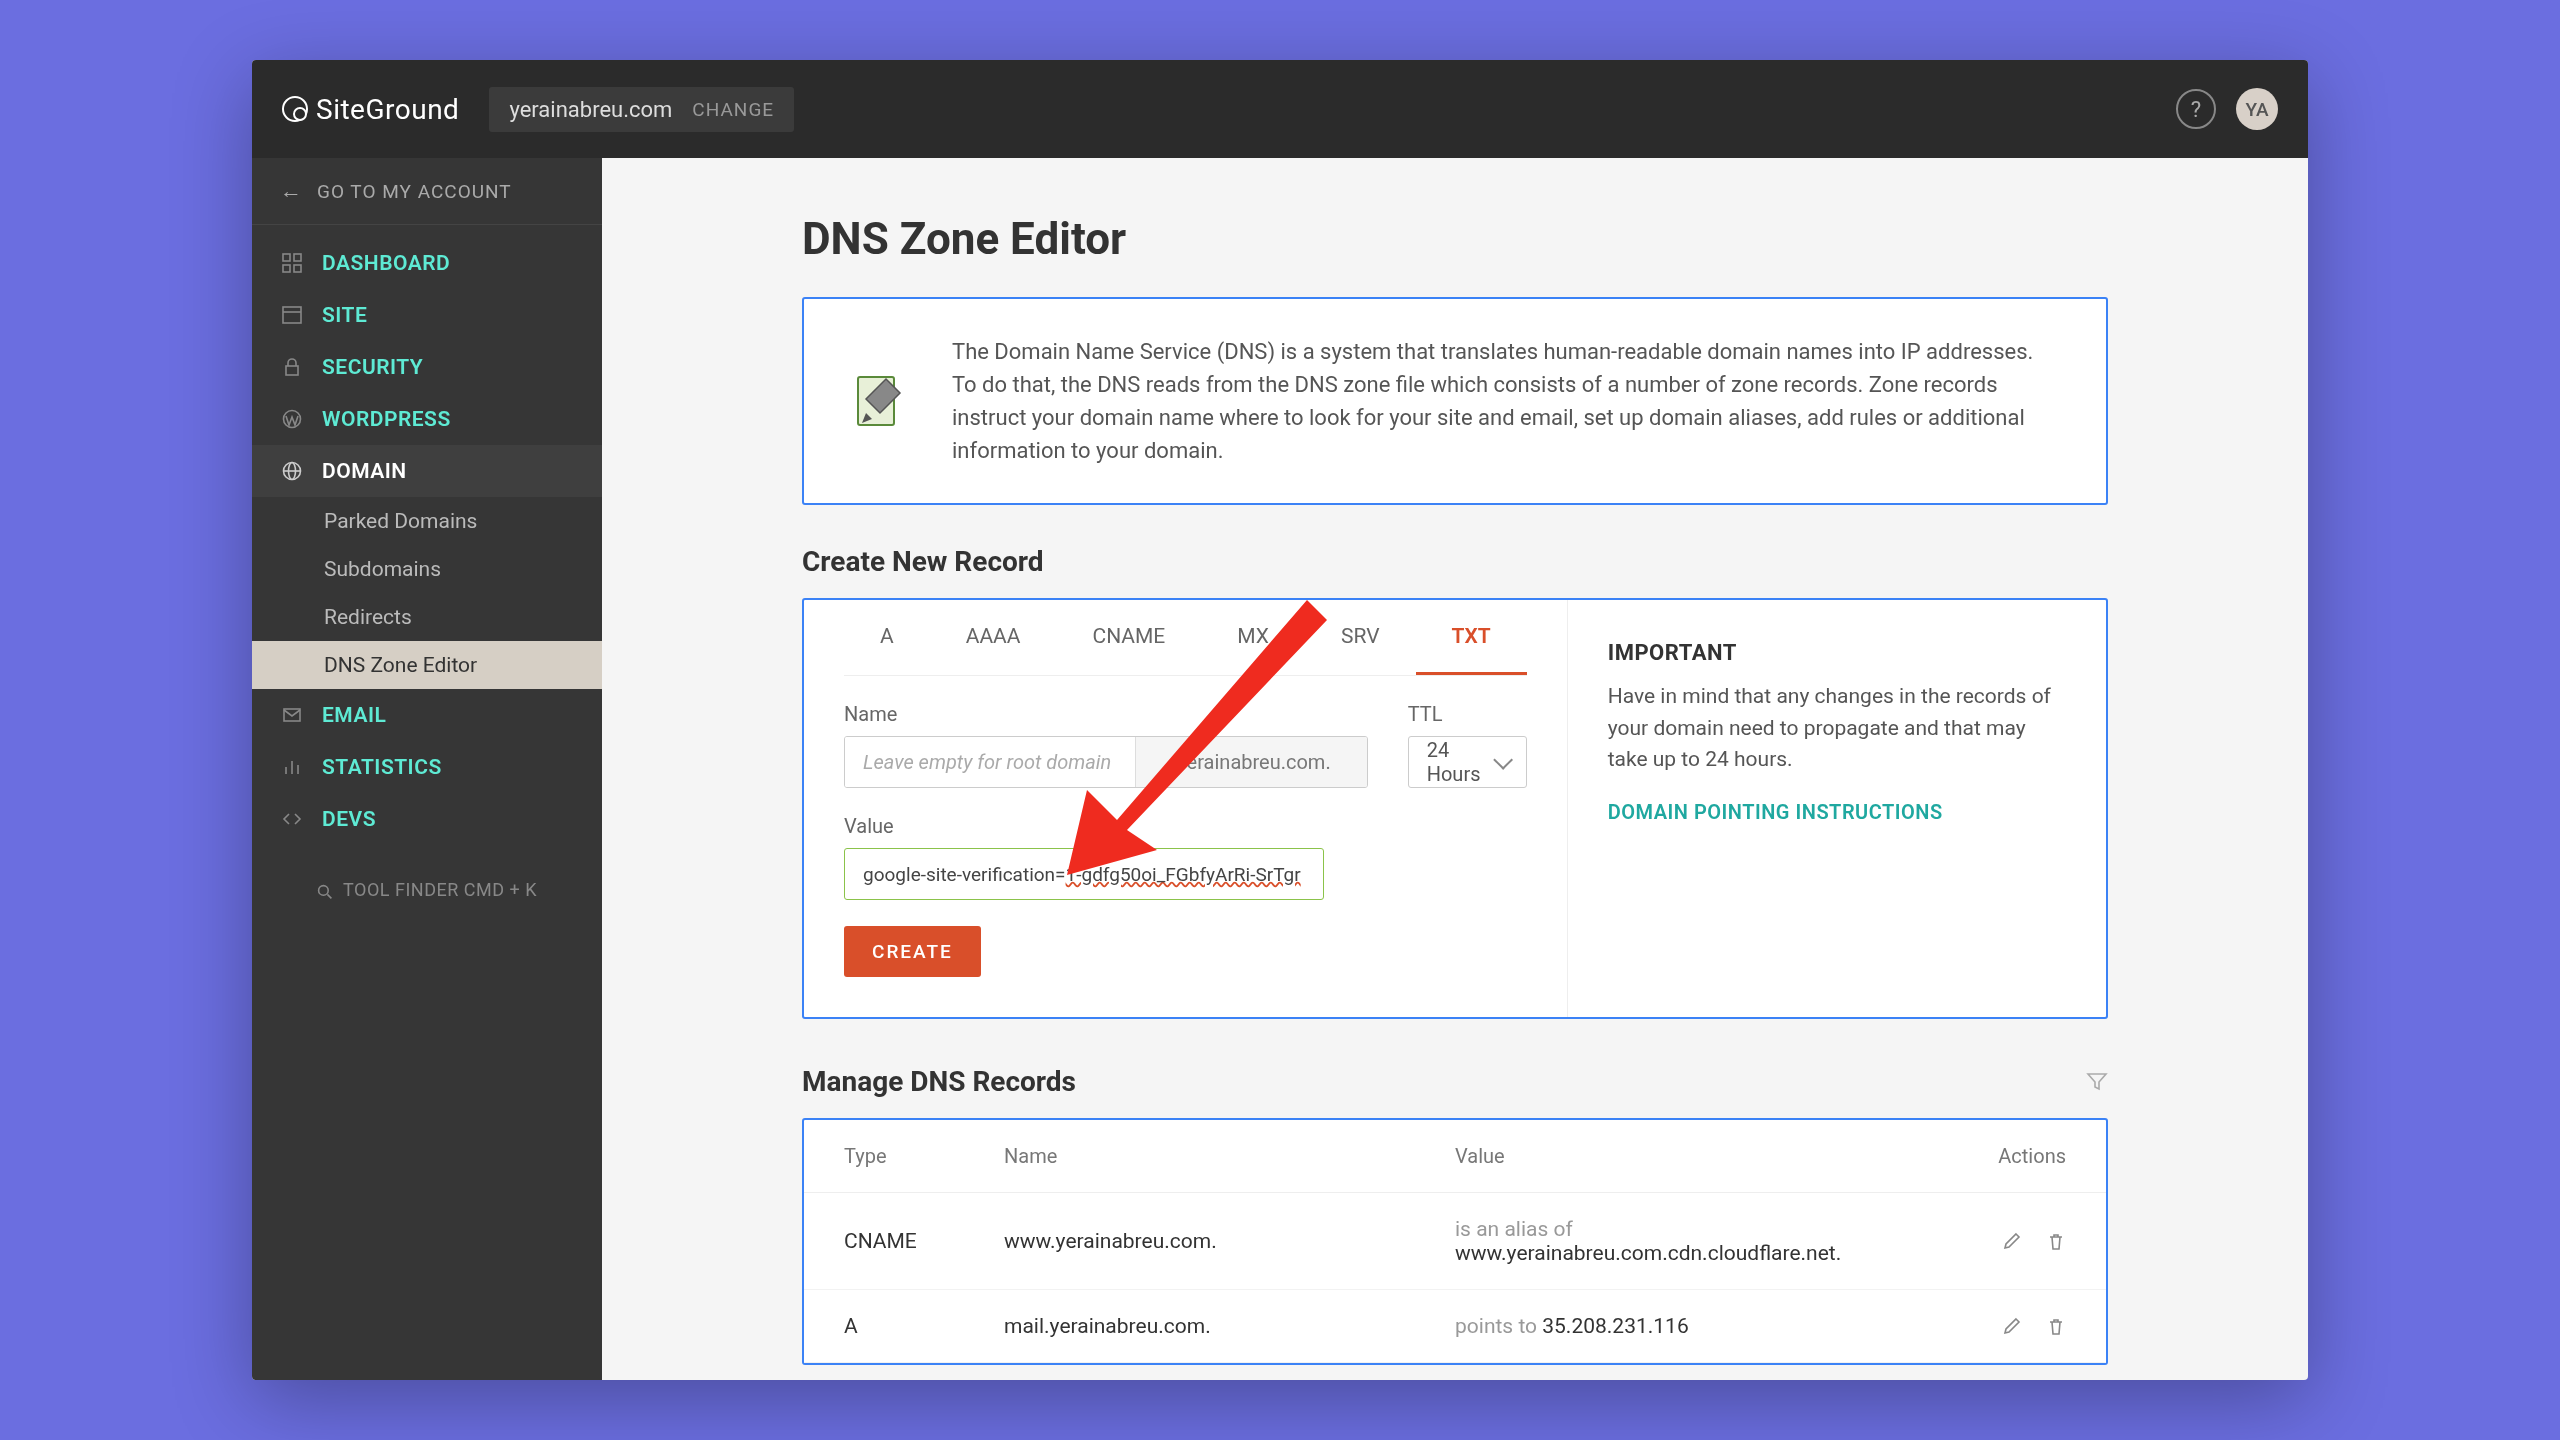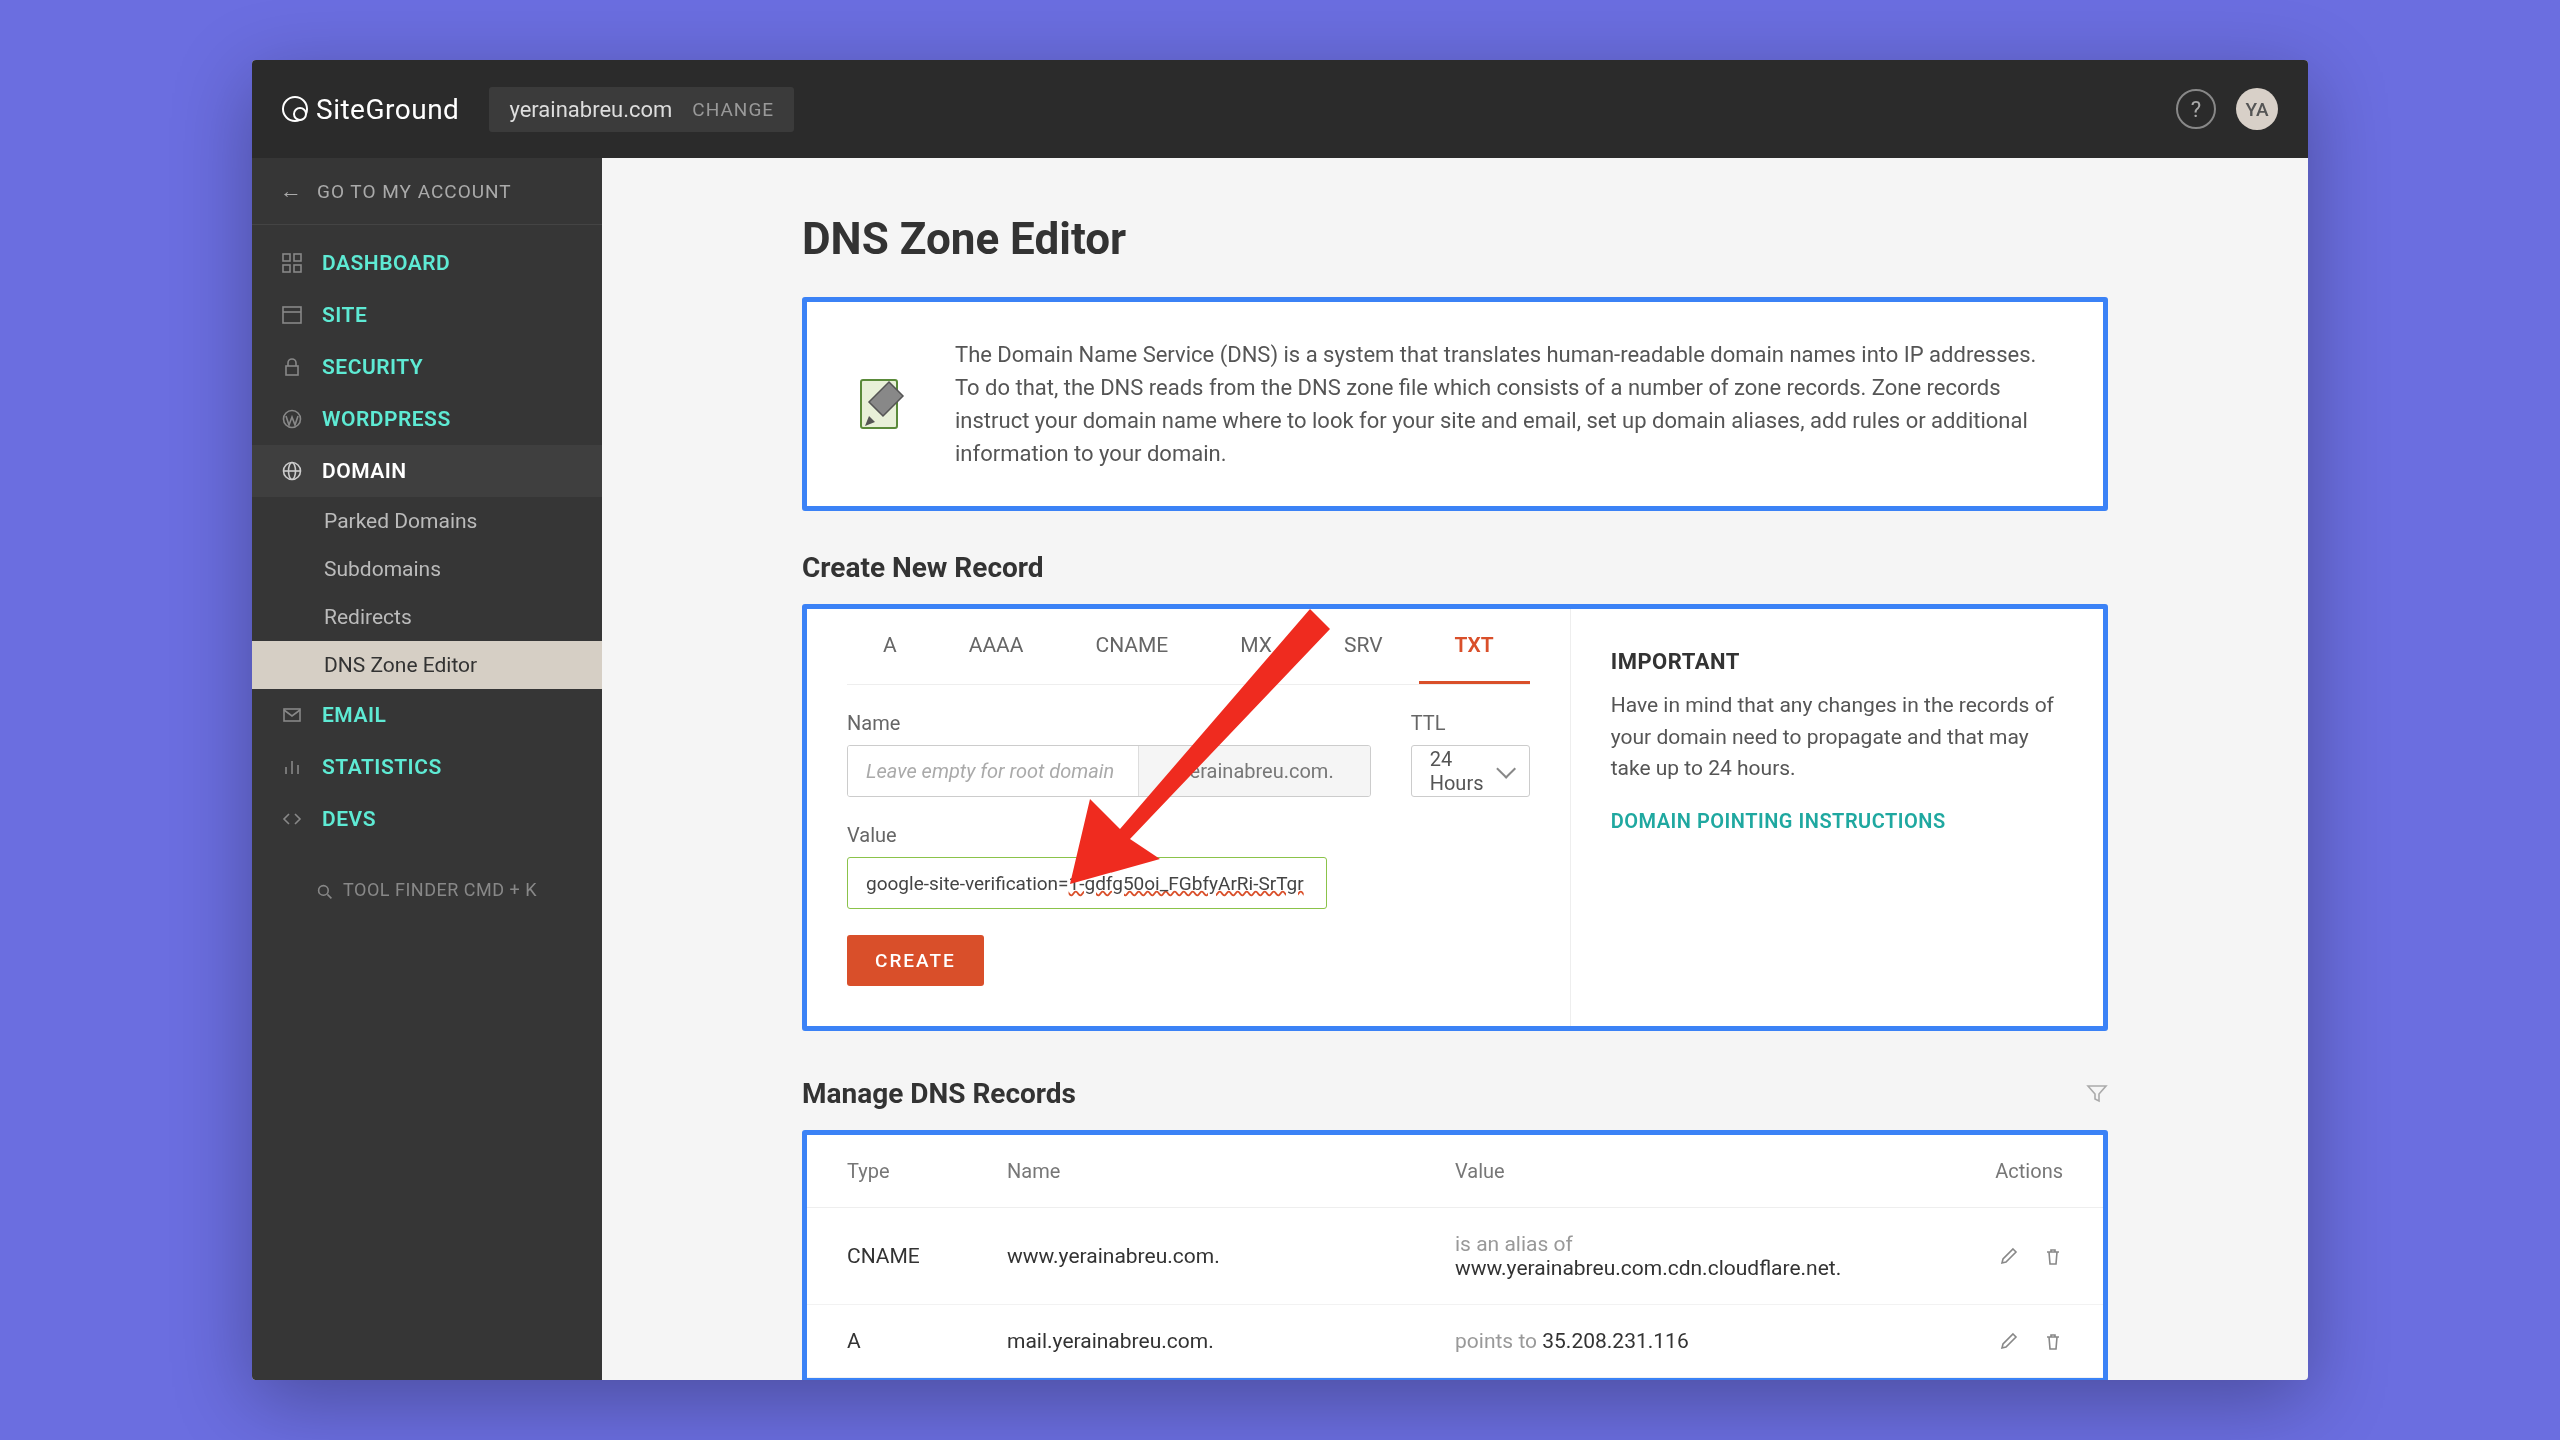--- a/index.html
+++ b/index.html
@@ -23,21 +23,21 @@
 .nav-item { padding:14px 28px; display:flex; align-items:center; gap:18px; color:#5eead4; font-size:21px; cursor:pointer; position:relative; }
 .nav-item.bold { font-weight:600; letter-spacing:.5px; }
 .nav-item.active-parent { color:#fff; background:#3f3f3f; }
 .nav-item .ico { width:24px; height:24px; display:inline-flex; align-items:center; justify-content:center; color:#888; }
 .nav-item.active-parent .ico { color:#ccc; }
 .sub { padding-left:72px; padding-top:12px; padding-bottom:12px; color:#bbb; font-size:21px; cursor:pointer; }
 .sub.active { background:#d6cfc5; color:#333; margin-left:0; padding-left:72px; }
 .tool-finder { margin-top:20px; padding:14px 28px; display:flex; align-items:flex-end; gap:10px; color:#888; font-size:18px; letter-spacing:.5px; justify-content:center; }
 .main { flex:1; overflow:auto; padding:55px 200px 0 200px; }
 .page-title { font-size:44px; font-weight:700; color:#333; margin-bottom:32px; }
-.card { background:#fff; border:5px solid #3b82f6; border-radius:3px; }
+.card { background:#fff; border:2px solid #3b82f6; border-radius:3px; }
 .intro { display:flex; gap:40px; padding:36px 44px; align-items:center; }
 .intro-icon { width:64px; height:64px; flex-shrink:0; }
 .intro-text { color:#555; font-size:22px; line-height:1.5; }
 .section-h { font-size:28px; font-weight:700; color:#333; margin:40px 0 20px; }
 .create-card { display:flex; }
 .create-left { flex:1; padding:0 40px 40px; border-right:1px solid #eee; position:relative; }
 .tabs { display:flex; gap:0; border-bottom:1px solid #eee; }
 .tab { padding:24px 36px; font-size:21px; color:#666; cursor:pointer; border-bottom:3px solid transparent; }
 .tab.active { color:#d94f2a; border-bottom-color:#d94f2a; font-weight:600; }
 .form { padding-top:26px; display:flex; flex-direction:column; gap:26px; }

